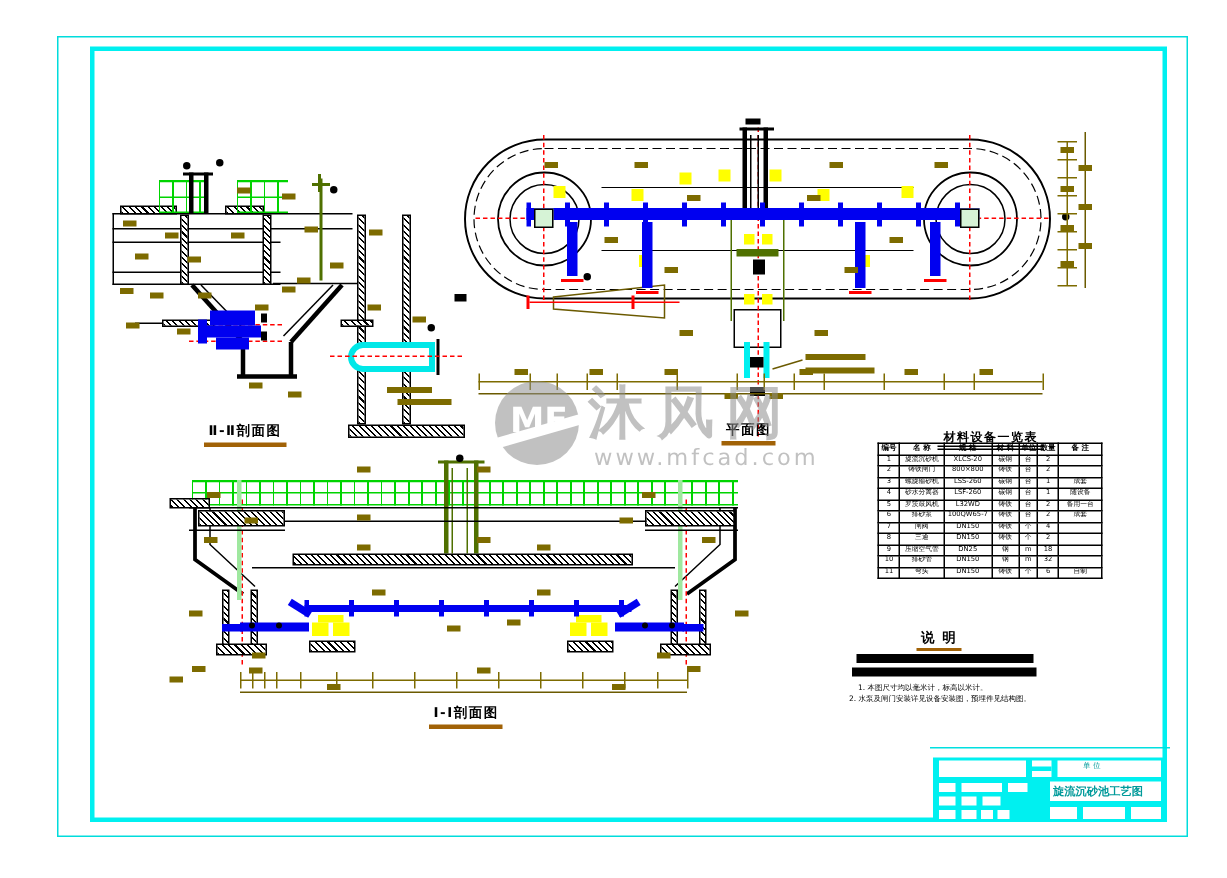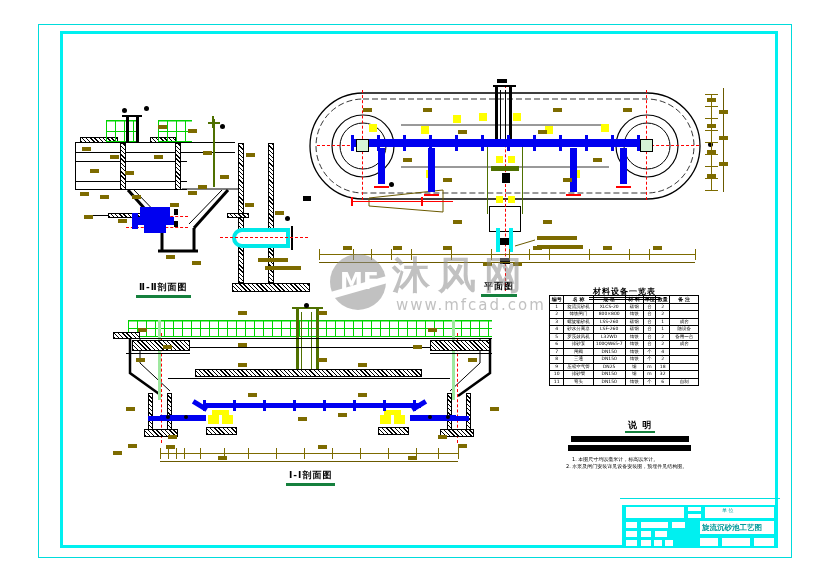--- a/index.html
+++ b/index.html
@@ -12,21 +12,21 @@
     repeating-linear-gradient(90deg,#00d400 0 1px,transparent 1px 9px),
     linear-gradient(#00d400,#00d400) 0 0/100% 1.5px no-repeat,
     linear-gradient(#00d400,#00d400) 0 50%/100% 1px no-repeat,
     linear-gradient(#00d400,#00d400) 0 100%/100% 1.5px no-repeat}
   .dim{width:9px;height:4px;background:#7d6b00}
   .tk{background:#7d6b00}
   .dot{border-radius:50%;background:#000}
   .clh{position:absolute;height:0;border-top:1px dashed #f00}
   .clv{position:absolute;width:0;border-left:1px dashed #f00}
   .lbl{position:absolute;font:bold 9px "DejaVu Sans",sans-serif;color:#000;
-       border-bottom:3px solid #15803d;padding:0 3px 1px;letter-spacing:1px;white-space:nowrap}
+       border-bottom:3px solid #a16207;padding:0 3px 1px;letter-spacing:1px;white-space:nowrap}
   .pipeP{background:
     repeating-linear-gradient(90deg,#0000f0 0 3px,transparent 3px 26px),
     linear-gradient(180deg,transparent 4px,#0000f0 4px,#0000f0 12px,transparent 12px)}
   .pipeB{background:
     repeating-linear-gradient(90deg,#0000f0 0 3px,transparent 3px 30px),
     linear-gradient(180deg,transparent 3px,#0000f0 3px,#0000f0 8px,transparent 8px)}
   #mtable{border-collapse:collapse;table-layout:fixed;width:150px}
   #mtable th,#mtable td{border:1px solid #000;font:4.5px/1.3 "DejaVu Sans",sans-serif;
        padding:0 1px;text-align:center;height:6.5px;overflow:hidden;white-space:nowrap}
   #mtable th{font-weight:bold;font-size:5px}
@@ -335,21 +335,21 @@
       <i class="tk" style="left: 402px; top: 28px; width: 13px; height: 1px;"></i>
       <i class="tk" style="left: 402px; top: 40px; width: 13px; height: 1px;"></i>
       <i class="tk" style="left: 402px; top: 52px; width: 13px; height: 1px;"></i>
       <i class="tk" style="left: 402px; top: 64px; width: 13px; height: 1px;"></i>
       <i class="tk" style="left: 402px; top: 76px; width: 13px; height: 1px;"></i>
       <i class="tk" style="left: 402px; top: 88px; width: 13px; height: 1px;"></i>
       <i class="tk" style="left: 402px; top: 100px; width: 13px; height: 1px;"></i>
       <i class="tk" style="left: 402px; top: 112px; width: 13px; height: 1px;"></i>
     </div>
 
-  <div class="abs" style="left:547px;top:279px;width:160px;height:112px">
+  <div class="abs" style="left:583px;top:279px;width:160px;height:112px">
     <div class="abs" style="left:0;top:0;width:155px;text-align:center">
       <span class="tbl-title">材料设备一览表</span>
     </div>
     <table id="mtable" class="abs" style="left:2px;top:16px">
       <colgroup>
         <col style="width:14px">
           <col style="width:29px">
           <col style="width:31px">
         <col style="width:18px">
           <col style="width:12px">
@@ -463,21 +463,21 @@
             <td>铸铁</td>
             <td>个</td>
             <td>6</td>
             <td>自制</td>
           </tr>
         </tbody>
       </table>
   </div>
 
   <div class="abs" style="left:563px;top:413px;width:165px;height:62px">
-    <div class="abs" style="left:62px;top:0">
+    <div class="abs" style="left:48px;top:0">
       <span class="lbl" style="position:static;border-bottom-width:2px">说 明</span>
     </div>
     <i class="s" style="left:8px;top:23px;width:118px;height:6px;background:#000"></i>
     <i class="s" style="left:5px;top:32px;width:123px;height:6px;background:#000"></i>
     <div class="note-txt" style="left:9px;top:43px">1. 本图尺寸均以毫米计，标高以米计。</div>
     <div class="note-txt" style="left:3px;top:50px">2. 水泵及闸门安装详见设备安装图，预埋件见结构图。</div>
   </div>
 
   <div class="abs" style="left:620px;top:497px;width:160px;height:53px">
     <i class="s" style="left:0;top:1px;width:160px;height:1px;background:#00e0e0"></i>

